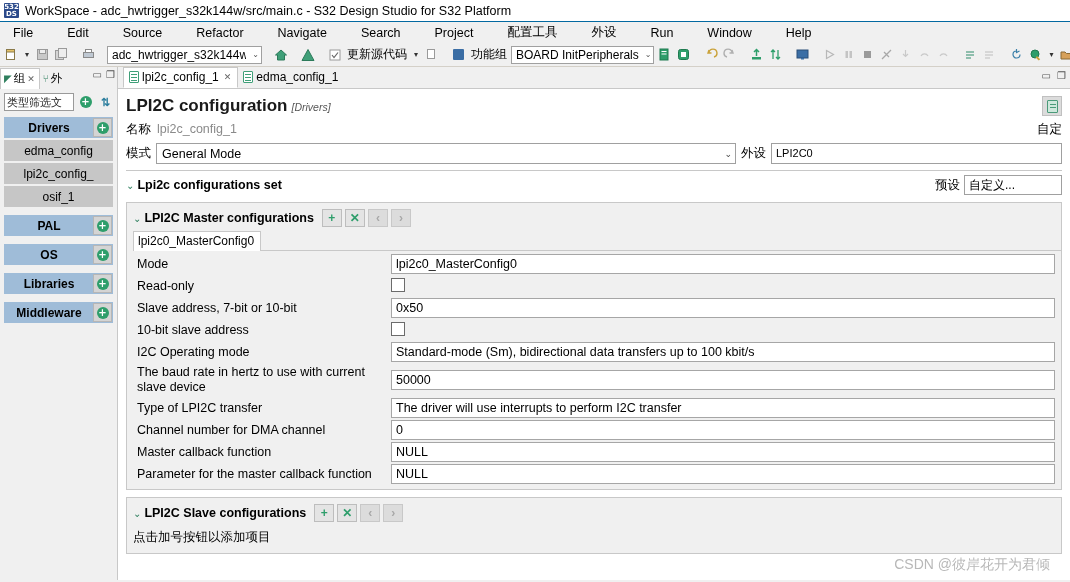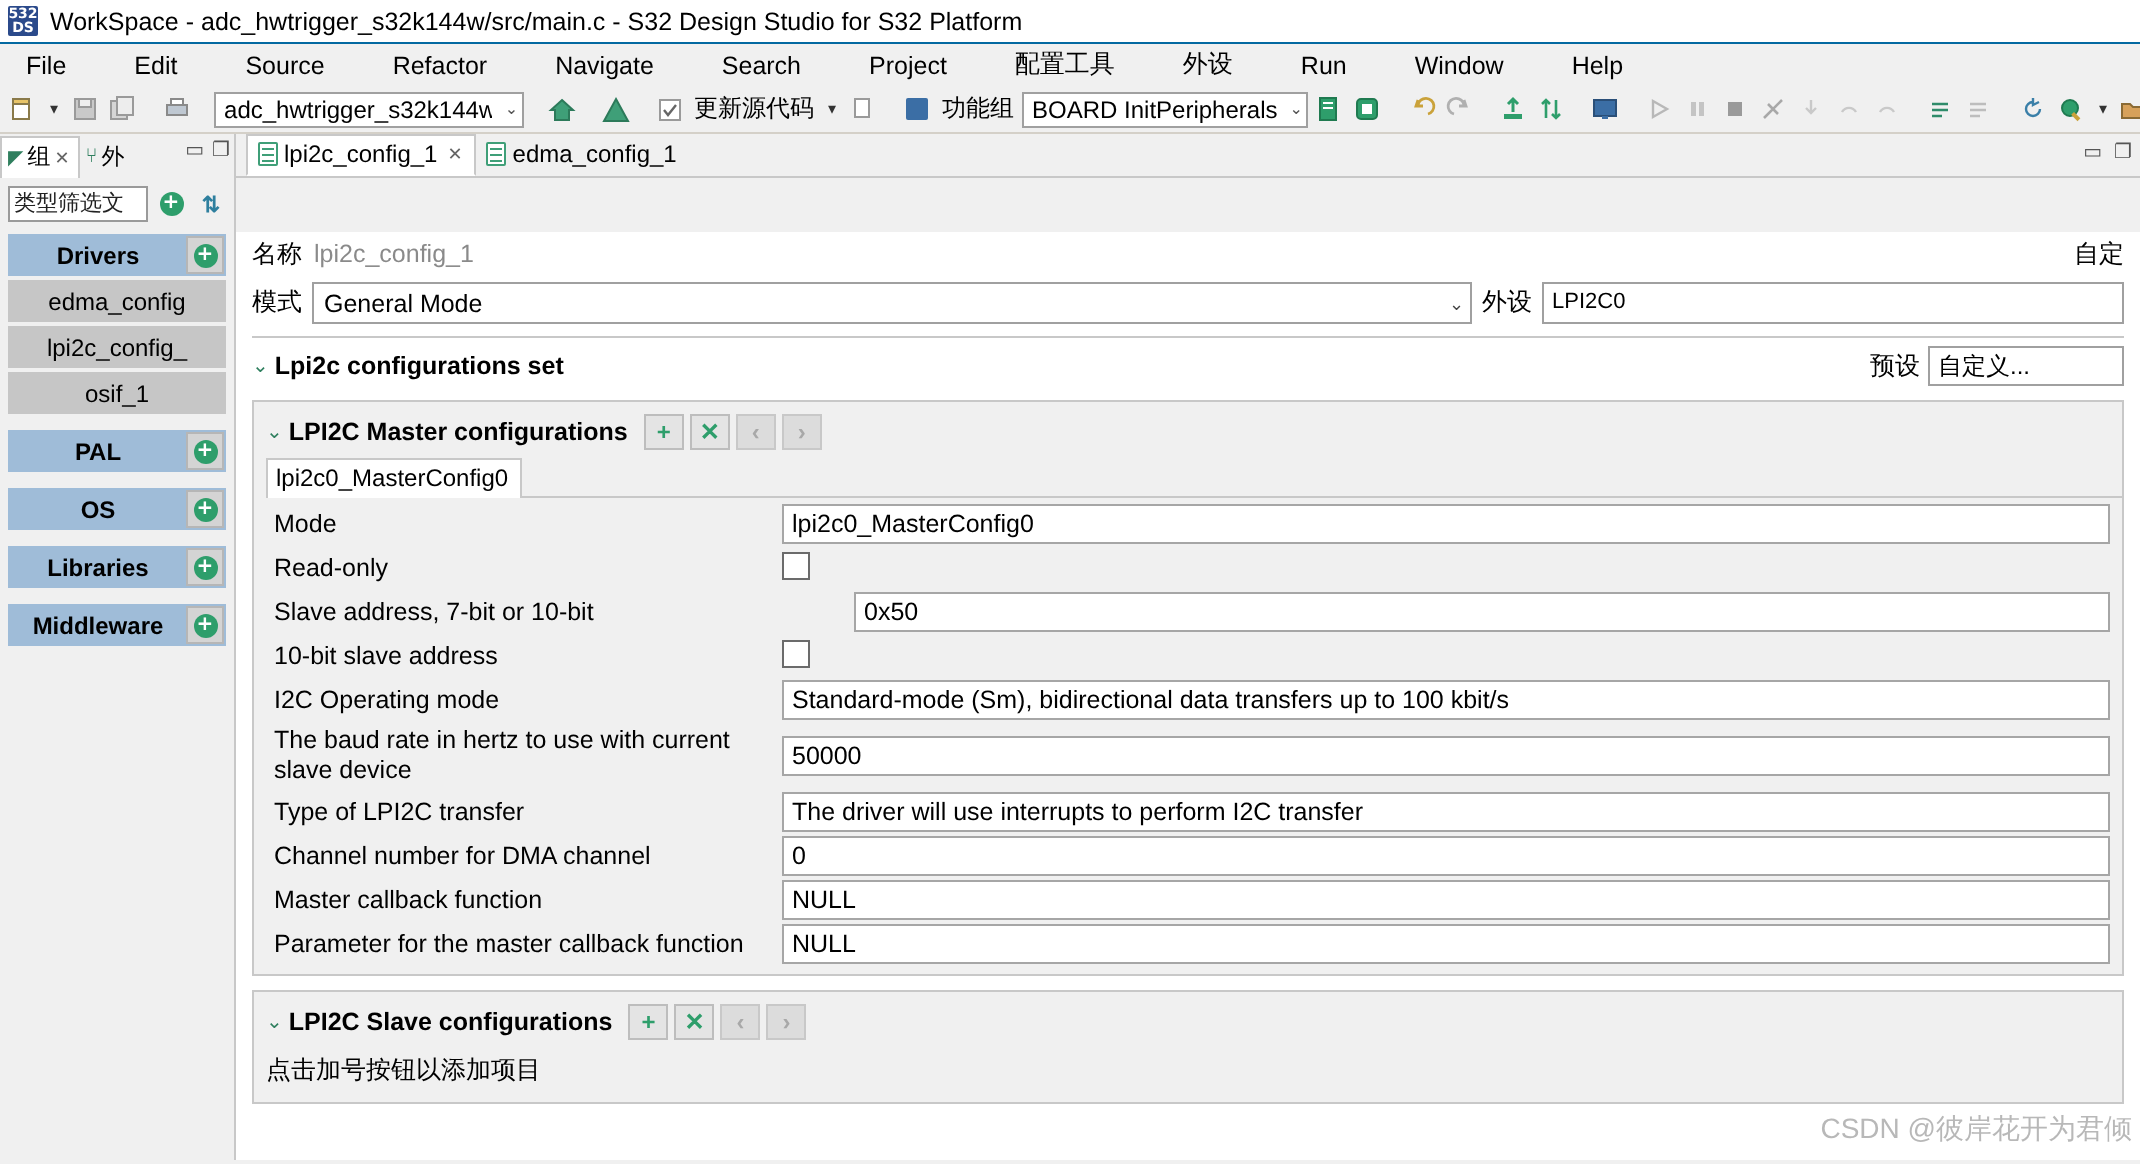--- a/index.html
+++ b/index.html
@@ -126,21 +126,21 @@
     width: 19px; height: 19px; background: #d4d4d4; border: 1px solid #b6b6b6;
     display: flex; align-items: center; justify-content: center;
   }
   .child-row {
     height: 21px; background: #c6c6c6; display: flex; align-items: center;
     justify-content: center; font-size: 12px; color: #000;
   }
   .lp-gap { height: 4px; }
 
   
-  .editor { flex: 1; display: flex; flex-direction: column; background: #f0f0f0; min-width: 0; gap: 27px; }
+  .editor { flex: 1; display: flex; flex-direction: column; background: #f0f0f0; min-width: 0; }
   .ed-tabs {
     height: 22px; display: flex; align-items: flex-end;
     background: #f0f0f0; padding-left: 5px; position: relative;
     border-bottom: 1px solid #c8c8c8;
   }
   .ed-tab {
     display: flex; align-items: center; gap: 3px;
     padding: 2px 6px 3px 5px; font-size: 12px; white-space: nowrap;
     height: 21px; box-sizing: border-box;
   }
@@ -266,21 +266,21 @@
     width: 14px; height: 14px; border: 1px solid #6b6b6b; background: #ffffff;
   }
 
   
   .card2 {
     margin: 7px 8px 0 8px; border: 1px solid #c8c8c8; background: #f0f0f0;
   }
   .empty-msg { font-size: 12.5px; padding: 3px 6px 7px 6px; color: #000; }
 
   .watermark {
-    position: absolute; right: 4px; bottom: 8px;
+    position: absolute; right: 20px; bottom: 8px;
     font-size: 14px; color: #b8b8b8; white-space: nowrap;
   }
 </style>
 </head>
 <body>
 
 <div id="app">
 
   <div class="titlebar">
     <div class="app-logo">
@@ -566,20 +566,28 @@
           <span>edma_config_1</span>
         </div>
         <div class="ed-minmax">
           <i>▭</i>
           <i>❐</i>
         </div>
       </div>
 
       <div class="ed-content">
 
+        <div class="form-head">
+          <div class="form-title">
+            <span>LPI2C configuration</span><span class="sub">[Drivers]</span>
+          </div>
+          <div class="head-btn">
+            <span class="head-doc-ic"></span>
+          </div>
+        </div>
 
         <div class="row-name">
           <span class="lbl">名称</span>
           <span class="flat-field">lpi2c_config_1</span>
           <span class="lbl">自定</span>
         </div>
 
         <div class="row-mode">
           <span class="lbl">模式</span>
           <span class="select-box" style="width:580px;">
@@ -631,21 +639,21 @@
             </div>
             <div class="grow">
               <span class="gcell-lbl">Read-only</span>
               <span class="gcell-val">
                 <span class="chk" style="display:inline-block;"></span>
               </span>
             </div>
             <div class="grow">
               <span class="gcell-lbl">Slave address, 7-bit or 10-bit</span>
               <span class="gcell-val">
-                <span class="val-input" style="display:block;margin-left:36px;">0x50</span>
+                <span class="val-input" style="display:block;">0x50</span>
               </span>
             </div>
             <div class="grow">
               <span class="gcell-lbl">10-bit slave address</span>
               <span class="gcell-val">
                 <span class="chk" style="display:inline-block;"></span>
               </span>
             </div>
             <div class="grow">
               <span class="gcell-lbl">I2C Operating mode</span>

